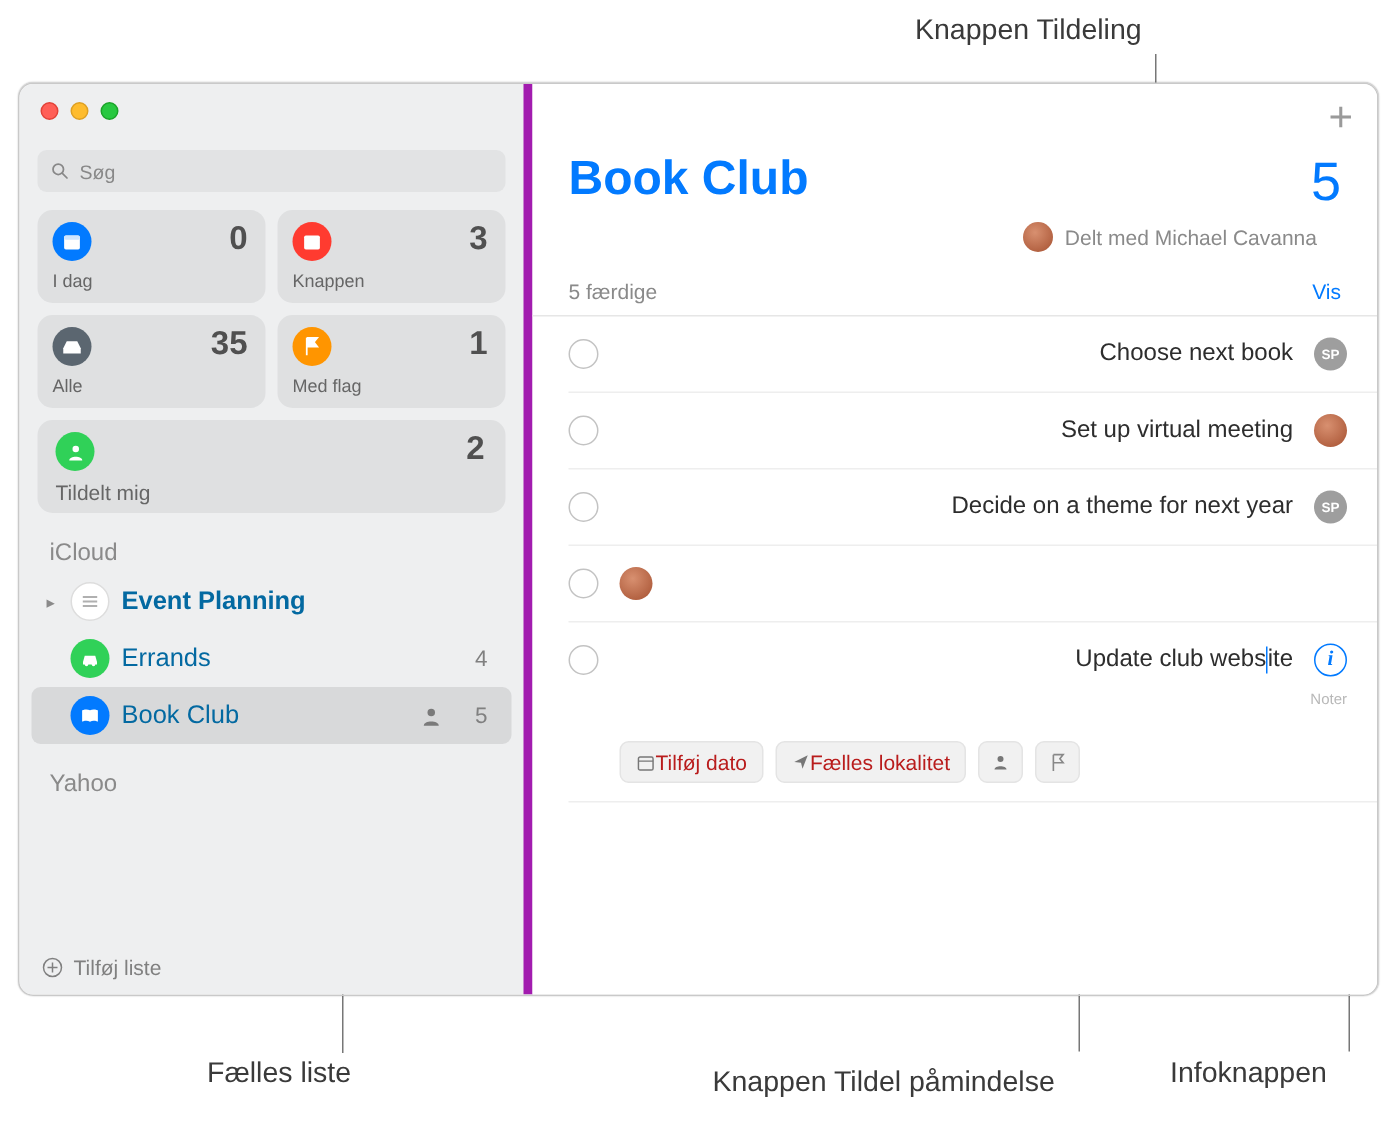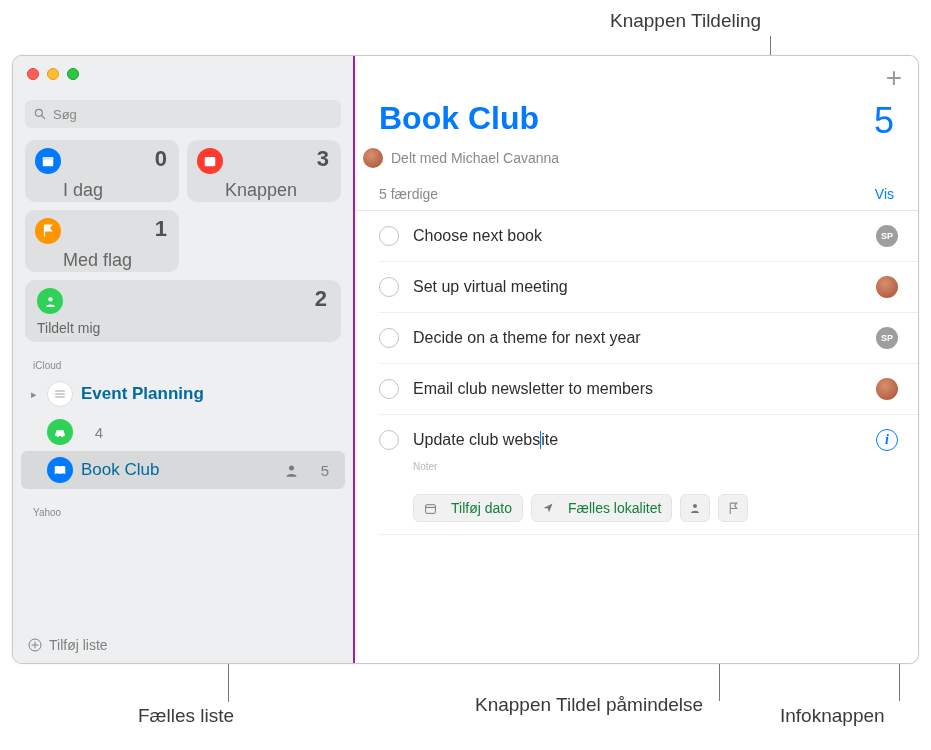--- a/index.html
+++ b/index.html
@@ -38,21 +38,21 @@
     overflow: hidden;
     display: flex;
     box-shadow: 0 0 1px rgba(0,0,0,0.3);
   }
 
   
   .sidebar {
     width: 342px;
     flex-shrink: 0;
     background: #eeeff0;
-    border-right: 2px solid #a21caf;
+    border-right: 6px solid #a21caf;
     display: flex;
     flex-direction: column;
     justify-content: center;
   }
 
   .traffic-lights {
     display: flex;
     gap: 8px;
     padding: 12px 0 0 14px;
     height: 36px;
@@ -96,24 +96,23 @@
     right: 12px;
     font-size: 22px;
     font-weight: 600;
     color: #505050;
   }
   .smart-card .icon-wrap {
     width: 26px; height: 26px; border-radius: 50%;
     display:flex;align-items:center;justify-content:center;
   }
   .smart-card .lbl {
-    font-size: 18px;
+    font-size: 12px;
     color: #666;
     margin-top: 6px;
-    margin-left: 28px;
   }
 
   .smart-wide {
     margin: 8px 12px 0;
     background: #dfe0e1;
     border-radius: 10px;
     padding: 8px 12px 6px;
     position: relative;
     height: 62px;
   }
@@ -121,21 +120,21 @@
     position:absolute;top:6px;right:14px;font-size:22px;font-weight:600;color:#505050;
   }
   .smart-wide .icon-wrap {
     width:26px;height:26px;border-radius:50%;
     display:flex;align-items:center;justify-content:center;
   }
   .smart-wide .lbl {font-size:14px;color:#666;margin-top:6px;}
 
   .account-header {
     padding: 18px 20px 4px;
-    font-size: 10px;
+    font-size: 16px;
     color: #8a8a8a;
   }
 
   .list-row {
     display:flex;
     align-items:center;
     padding: 6px 16px 6px 10px;
     margin: 0 8px;
     border-radius: 6px;
     cursor: default;
@@ -190,43 +189,44 @@
     color: #027aff;
     flex:1;
   }
   .main-count {
     font-size: 36px;
     font-weight: 300;
     color: #027aff;
   }
 
   .shared-row {
-    padding: 2px 8px 10px;
+    padding: 2px 40px 10px;
     display:flex;align-items:center;gap:8px;
-    color:#8a8a8a;font-size:14px;
+    color:#8a8a8a;font-size:14px;justify-content:flex-end;
   }
   .avatar {
     width:20px;height:20px;border-radius:50%;
     background: radial-gradient(circle at 40% 35%, #d89070, #a55030);
   }
 
   .done-row {
     padding: 8px 24px 8px 24px;
     display:flex;justify-content:space-between;
     color:#8a8a8a;font-size:14px;
     border-bottom:1px solid #e6e6e6;
   }
   .done-row .vis { color:#027aff; }
 
   .reminder-row {
     display:flex;align-items:center;
     border-bottom:1px solid #eee;
     margin-left:24px;
     padding: 14px 20px 14px 0;
     gap:14px;
+    text-align:right;
   }
   .reminder-row.editing {border-bottom:1px solid #eee;flex-wrap:wrap;padding-top:14px;padding-bottom:12px;}
   .radio {
     width:20px;height:20px;border-radius:50%;
     border:1.5px solid #c3c3c3;flex-shrink:0;
   }
   .reminder-title {flex:1;font-size:16px;color:#2d2d2d;}
   .assignee {
     width:22px;height:22px;border-radius:50%;flex-shrink:0;
     display:flex;align-items:center;justify-content:center;
@@ -240,22 +240,22 @@
     display:inline-block;width:1px;height:18px;background:#027aff;vertical-align:middle;
   }
   .notes-label {
     width:100%;padding-left:34px;color:#b8b8b8;font-size:10px;margin-top:-4px;
   }
   .chip-row {
     width:100%;padding-left:34px;margin-top:8px;display:flex;gap:8px;
   }
   .chip {
     background:#f1f1f1;border:1px solid #e4e4e4;border-radius:6px;
-    height:28px;padding:0 10px;display:flex;align-items:center;gap:14px;
-    color:#15803d;font-size:14px;
+    height:28px;padding:0 10px;display:flex;align-items:center;gap:0;
+    color:#b91c1c;font-size:14px;
   }
   .chip.square { width:30px;justify-content:center;padding:0; }
 
   .info-btn {
     width:22px;height:22px;border-radius:50%;
     border:1.6px solid #027aff;color:#027aff;
     display:flex;align-items:center;justify-content:center;
     font-family: Georgia, serif;font-style:italic;font-size:14px;font-weight:600;
     flex-shrink:0;
   }
@@ -267,21 +267,21 @@
 <body>
 
 <div class="callout" style="top:10px;left:610px;">Knappen Tildeling</div>
 <div class="callout-line" style="top:36px;left:770px;width:1px;height:24px;"></div>
 <div class="callout-line" style="top:59px;left:770px;width:128px;height:1px;"></div>
 <div class="callout-line" style="top:59px;left:897px;width:1px;height:320px;"></div>
 
 <div class="callout" style="top:705px;left:138px;">Fælles liste</div>
 <div class="callout-line" style="top:657px;left:228px;width:1px;height:45px;"></div>
 
-<div class="callout" style="top:694px;left:475px;">Knappen Tildel påmindelse</div>
+<div class="callout" style="top:711px;left:475px;">Knappen Tildel påmindelse</div>
 <div class="callout-line" style="top:589px;left:719px;width:1px;height:112px;"></div>
 
 <div class="callout" style="top:705px;left:780px;">Infoknappen</div>
 <div class="callout-line" style="top:548px;left:899px;width:1px;height:153px;"></div>
 
 <div class="window">
 
   <div class="sidebar">
 
     <div class="traffic-lights">
@@ -310,20 +310,29 @@
         <div class="lbl">I dag</div>
       </div>
       <div class="smart-card">
         <div class="icon-wrap" style="background:#ff3b30;">
           <svg width="14" height="14" viewBox="0 0 24 24">
               <rect x="3" y="5" width="18" height="16" rx="2" fill="#fff"></rect>
             </svg>
         </div>
         <div class="count">3</div>
         <div class="lbl">Knappen</div>
+      </div>
+      <div class="smart-card">
+        <div class="icon-wrap" style="background:#5b6670;">
+          <svg width="14" height="12" viewBox="0 0 24 20">
+              <path d="M2 12 L6 4 H18 L22 12 V18 H2 Z" fill="#fff"></path>
+            </svg>
+        </div>
+        <div class="count">35</div>
+        <div class="lbl">Alle</div>
       </div>
       <div class="smart-card">
         <div class="icon-wrap" style="background:#ff9500;">
           <svg width="12" height="14" viewBox="0 0 20 24">
               <path d="M4 2 V22 M4 2 H16 L12 7 L16 12 H4" fill="#fff" stroke="#fff" stroke-width="2"></path>
             </svg>
         </div>
         <div class="count">1</div>
         <div class="lbl">Med flag</div>
       </div>
@@ -357,20 +366,21 @@
 
     <div class="list-row">
       <div class="chev"></div>
       <div class="bullet-icon" style="background:#30d158;">
         <svg width="14" height="11" viewBox="0 0 24 18">
             <path d="M4 12 L6 5 H18 L20 12 V15 H4 Z" fill="#fff"></path>
             <circle cx="8" cy="15" r="2" fill="#fff"></circle>
             <circle cx="16" cy="15" r="2" fill="#fff"></circle>
           </svg>
       </div>
+      <div class="name">Errands</div>
       <div class="cnt">4</div>
     </div>
 
     <div class="list-row selected">
       <div class="chev"></div>
       <div class="bullet-icon" style="background:#027aff;">
         <svg width="14" height="12" viewBox="0 0 24 20">
             <path d="M3 4 C3 4 8 2 12 4 V17 C8 15 3 17 3 17 Z" fill="#fff"></path>
             <path d="M21 4 C21 4 16 2 12 4 V17 C16 15 21 17 21 17 Z" fill="#fff"></path>
           </svg>
@@ -428,21 +438,20 @@
       <div class="reminder-title">Set up virtual meeting</div>
       <div class="assignee asgn-photo"></div>
     </div>
     <div class="reminder-row">
       <div class="radio"></div>
       <div class="reminder-title">Decide on a theme for next year</div>
       <div class="assignee asgn-sp">SP</div>
     </div>
     <div class="reminder-row">
       <div class="radio"></div>
-      <div class="reminder-title">Email club newsletter to members</div>
       <div class="assignee asgn-photo"></div>
     </div>
 
     <div class="reminder-row editing">
       <div class="radio"></div>
       <div class="reminder-title">
         <span>Update club webs</span><span class="caret"></span><span>ite</span>
       </div>
       <div class="info-btn">i</div>
 

